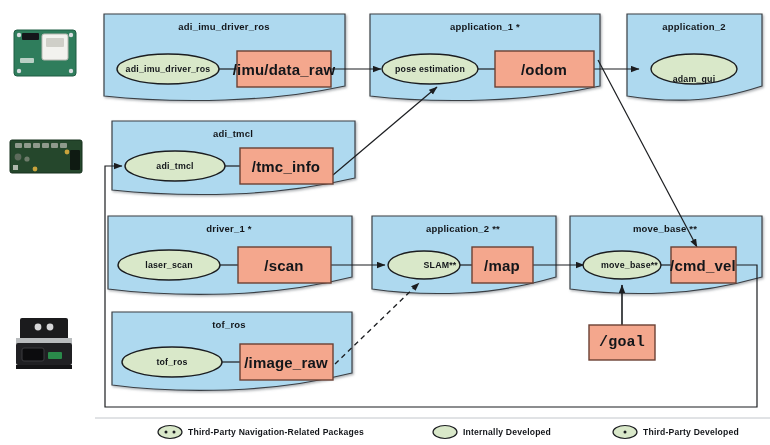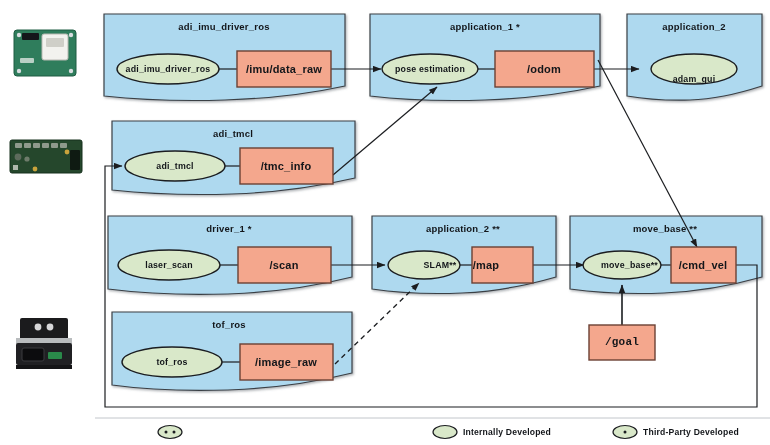--- a/index.html
+++ b/index.html
@@ -2,21 +2,21 @@
 <html><head>
 <meta charset="utf-8">
 <style>
   html,body{margin:0;padding:0;background:#ffffff;}
   body{width:770px;height:445px;font-family:"Liberation Sans",sans-serif;overflow:hidden;}
   #stage{position:relative;width:770px;height:445px;background:#fff;}
   #svgroot{position:absolute;left:0;top:0;width:770px;height:445px;}
   .lbl{position:absolute;color:#13161a;font-weight:bold;letter-spacing:.2px;white-space:nowrap;}
   .grp-title{font-size:9.5px;}
   .node-lbl{font-size:8.8px;}
-  .topic-lbl{font-size:11px;}
+  .topic-lbl{font-size:15px;}
   .legend-lbl{font-size:8.6px;color:#13161a;font-weight:bold;}
   .ctr{transform:translate(-50%,-50%);}
 </style>
 </head>
 <body>
 
 <div id="stage">
 
   <svg id="svgroot" viewBox="0 0 770 445">
     <defs>
@@ -168,21 +168,22 @@
   <div class="lbl node-lbl ctr" style="left:175px;top:166px;">adi_tmcl</div>
   <div class="lbl node-lbl ctr" style="left:169px;top:265px;">laser_scan</div>
   <div class="lbl node-lbl ctr" style="left:424px;top:265px;margin-left:16px;">SLAM**</div>
   <div class="lbl node-lbl ctr" style="left:622px;top:265px;padding-left:15px;">move_base**</div>
   <div class="lbl node-lbl ctr" style="left:172px;top:362px;">tof_ros</div>
 
   <div class="lbl topic-lbl ctr" style="left:284px;top:69px;">/imu/data_raw</div>
   <div class="lbl topic-lbl ctr" style="left:544px;top:69px;">/odom</div>
   <div class="lbl topic-lbl ctr" style="left:286px;top:166px;">/tmc_info</div>
   <div class="lbl topic-lbl ctr" style="left:284px;top:265px;">/scan</div>
-  <div class="lbl topic-lbl ctr" style="left:486px;top:265px;text-align:center;">/map</div>
+  <div class="lbl topic-lbl ctr" style="left:502px;top:265px;text-align:center;">/map</div>
   <div class="lbl topic-lbl ctr" style="left:703px;top:265px;">/cmd_vel</div>
   <div class="lbl topic-lbl ctr" style="left:286px;top:362px;">/image_raw</div>
   <div class="lbl topic-lbl ctr" style="left:622px;top:342px;font-family:Liberation Mono, monospace;">/goal</div>
 
+  <div class="lbl legend-lbl" style="left:188px;top:427px;">Third-Party Navigation-Related Packages</div>
   <div class="lbl legend-lbl" style="left:463px;top:427px;">Internally Developed</div>
   <div class="lbl legend-lbl" style="left:643px;top:427px;">Third-Party Developed</div>
 
 </div>
 
 </body></html>

